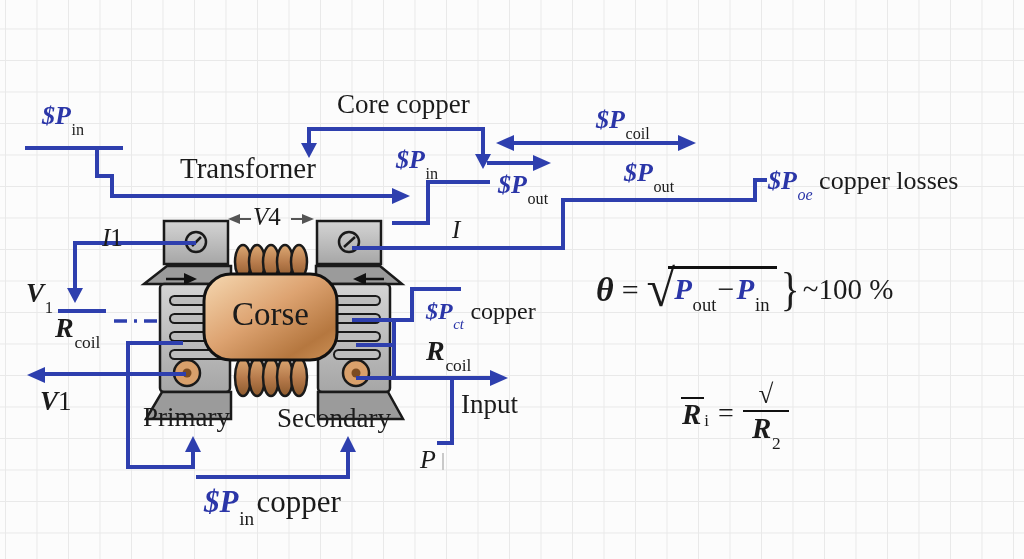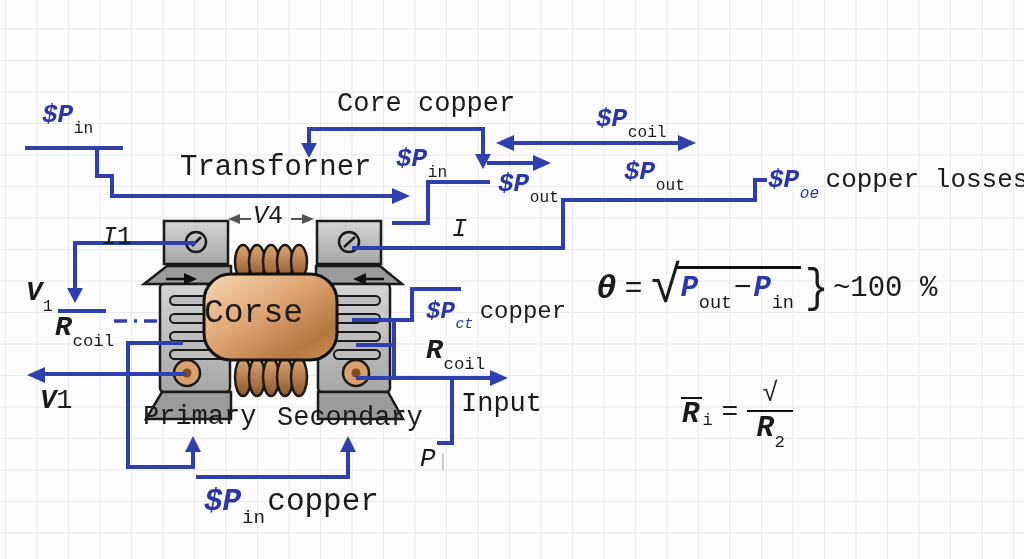--- a/index.html
+++ b/index.html
@@ -4,21 +4,21 @@
 <style>
   html,body{margin:0;padding:0;background:#ffffff;}
   .canvas{
     position:relative;width:1024px;height:559px;overflow:hidden;
     background-color:#fcfcfc;
     background-image:
       linear-gradient(to right,#e9e9e9 1px,transparent 1px),
       linear-gradient(to bottom,#e9e9e9 1px,transparent 1px);
     background-size:31.5px 31.5px;
     background-position:5px -3px;
-    font-family:Liberation Mono, monospace;
+    font-family:Liberation Serif, serif;
   }
   svg.overlay{position:absolute;left:0;top:0;}
   .lbl{
     position:absolute;white-space:nowrap;line-height:1.05;
     color:#1b1b1b;font-size:26px;
   }
   .bvar{color:#2b36a8;font-weight:bold;font-style:italic;}
   .ink-bold-it{font-weight:bold;font-style:italic;color:#1b1b1b;}
   .ivar{font-style:italic;}
   .lbl sub{font-size:0.62em;line-height:0;position:relative;top:0.28em;left:0.04em;}
@@ -39,21 +39,21 @@
   .result{font-size:29px;margin-left:2px;}
   
   .eq2{font-size:28px;display:flex;align-items:center;}
   .overbar{border-top:2.5px solid #111;padding:1px 3px 0 1px;display:inline-block;line-height:1;}
   .eq2 .bvar{color:#1b1b1b;font-size:29px;}
   .eq2 .lhs-sub{font-size:17px;position:relative;top:0.45em;font-style:normal;}
   .eq2 .eqsign{margin:0 9px;}
   .frac{display:inline-flex;flex-direction:column;align-items:center;vertical-align:middle;}
   .frac .num{font-size:27px;line-height:1;padding:0 2px 2px 2px;}
   .frac .den{border-top:2.5px solid #111;padding:1px 9px 0 9px;line-height:1.1;}
-  .corse{font-size:33px;}
+  .corse{font-size:33px;text-align:center;}
 </style>
 </head>
 <body>
 
 <div class="canvas">
 
   <svg class="overlay" width="1024" height="559" viewBox="0 0 1024 559">
     <defs>
       <linearGradient id="coreGrad" x1="0" y1="0" x2="1" y2="1">
         <stop offset="0" stop-color="#f6d9b2"></stop>

